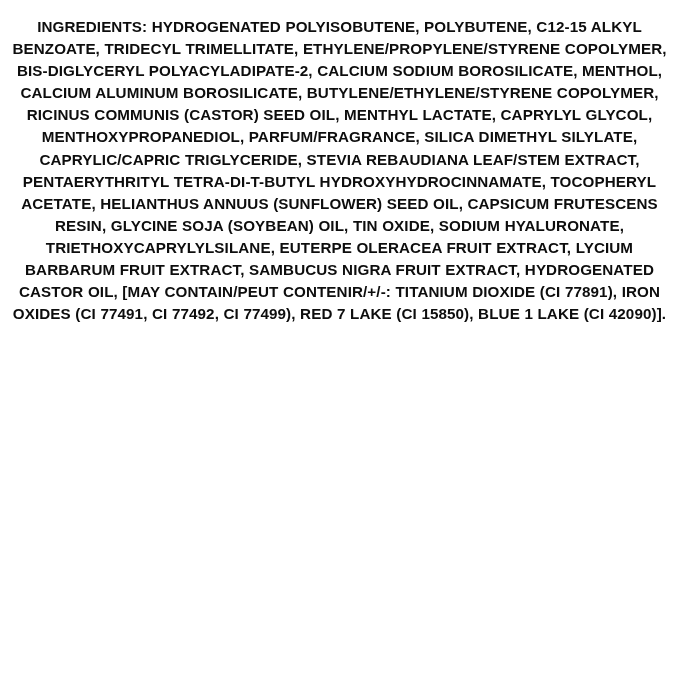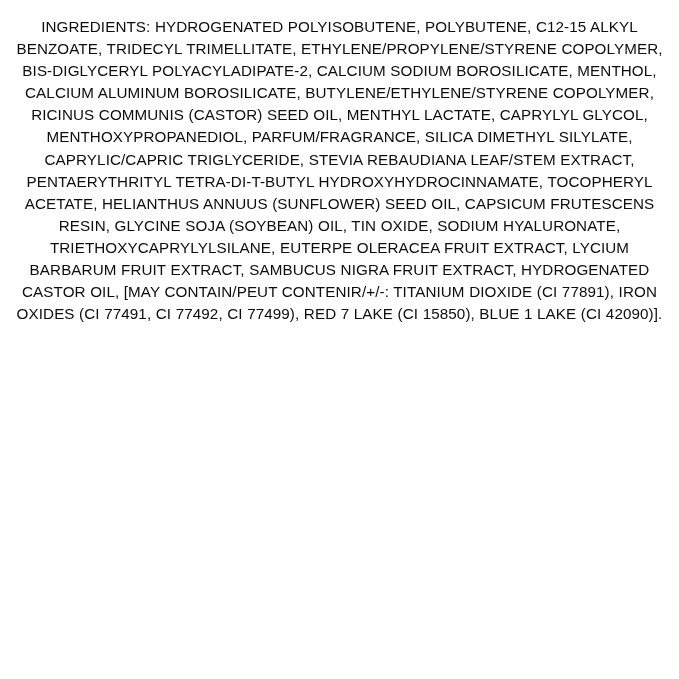--- a/index.html
+++ b/index.html
@@ -23,20 +23,21 @@
   }
   .ingredients-text {
     font-size: 15.2px;
     line-height: 22.1px;
     text-align: center;
     letter-spacing: 0.1px;
     word-spacing: 0.2px;
     margin: 0;
     padding: 0;
     color: #0d0d0d;
+    font-weight: bold;
   }
 </style>
 </head>
 <body>
 
 <div class="page">
   <p class="ingredients-text">INGREDIENTS: HYDROGENATED POLYISOBUTENE, POLYBUTENE, C12-15 ALKYL BENZOATE, TRIDECYL TRIMELLITATE, ETHYLENE/PROPYLENE/STYRENE COPOLYMER, BIS-DIGLYCERYL POLYACYLADIPATE-2, CALCIUM SODIUM BOROSILICATE, MENTHOL, CALCIUM ALUMINUM BOROSILICATE, BUTYLENE/ETHYLENE/STYRENE COPOLYMER, RICINUS COMMUNIS (CASTOR) SEED OIL, MENTHYL LACTATE, CAPRYLYL GLYCOL, MENTHOXYPROPANEDIOL, PARFUM/FRAGRANCE, SILICA DIMETHYL SILYLATE, CAPRYLIC/CAPRIC TRIGLYCERIDE, STEVIA REBAUDIANA LEAF/STEM EXTRACT, PENTAERYTHRITYL TETRA-DI-T-BUTYL HYDROXYHYDROCINNAMATE, TOCOPHERYL ACETATE, HELIANTHUS ANNUUS (SUNFLOWER) SEED OIL, CAPSICUM FRUTESCENS RESIN, GLYCINE SOJA (SOYBEAN) OIL, TIN OXIDE, SODIUM HYALURONATE, TRIETHOXYCAPRYLYLSILANE, EUTERPE OLERACEA FRUIT EXTRACT, LYCIUM BARBARUM FRUIT EXTRACT, SAMBUCUS NIGRA FRUIT EXTRACT, HYDROGENATED CASTOR OIL, [MAY CONTAIN/PEUT CONTENIR/+/-: TITANIUM DIOXIDE (CI 77891), IRON OXIDES (CI 77491, CI 77492, CI 77499), RED 7 LAKE (CI 15850), BLUE 1 LAKE (CI 42090)].</p>
 </div>
 
 </body></html>

